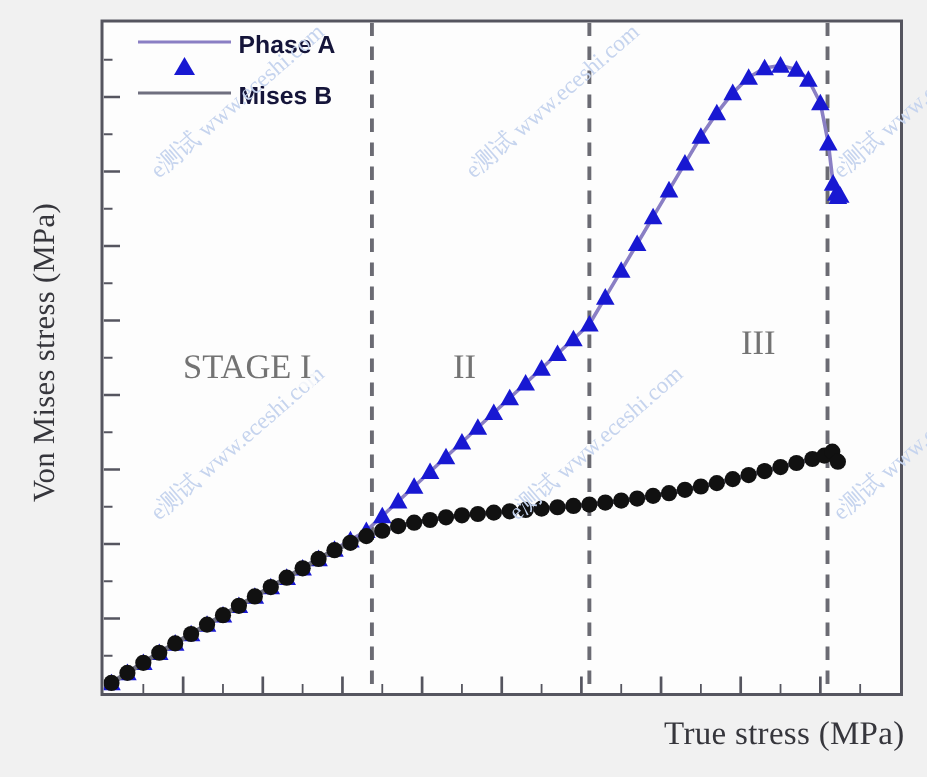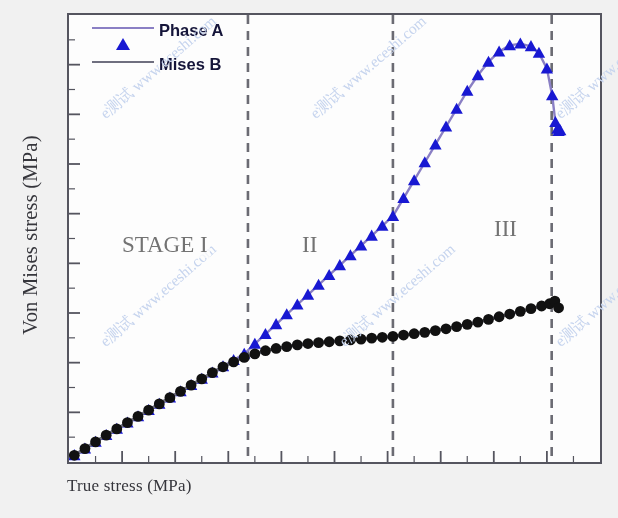--- a/index.html
+++ b/index.html
@@ -37,22 +37,22 @@
     font-size: 20.5px;
     color: #36363c;
     letter-spacing: 0.2px;
     white-space: nowrap;
   }
   #xlabel {
     position: absolute;
     left: 67px;
     top: 476px;
     width: 536px;
-    text-align: left;
-    font-size: 17px;
+    text-align: right;
+    font-size: 22px;
     color: #36363c;
     letter-spacing: 0.2px;
   }
   
   #plot {
     position: absolute;
     left: 67px;
     top: 13px;
     width: 535px;
     height: 451px;

